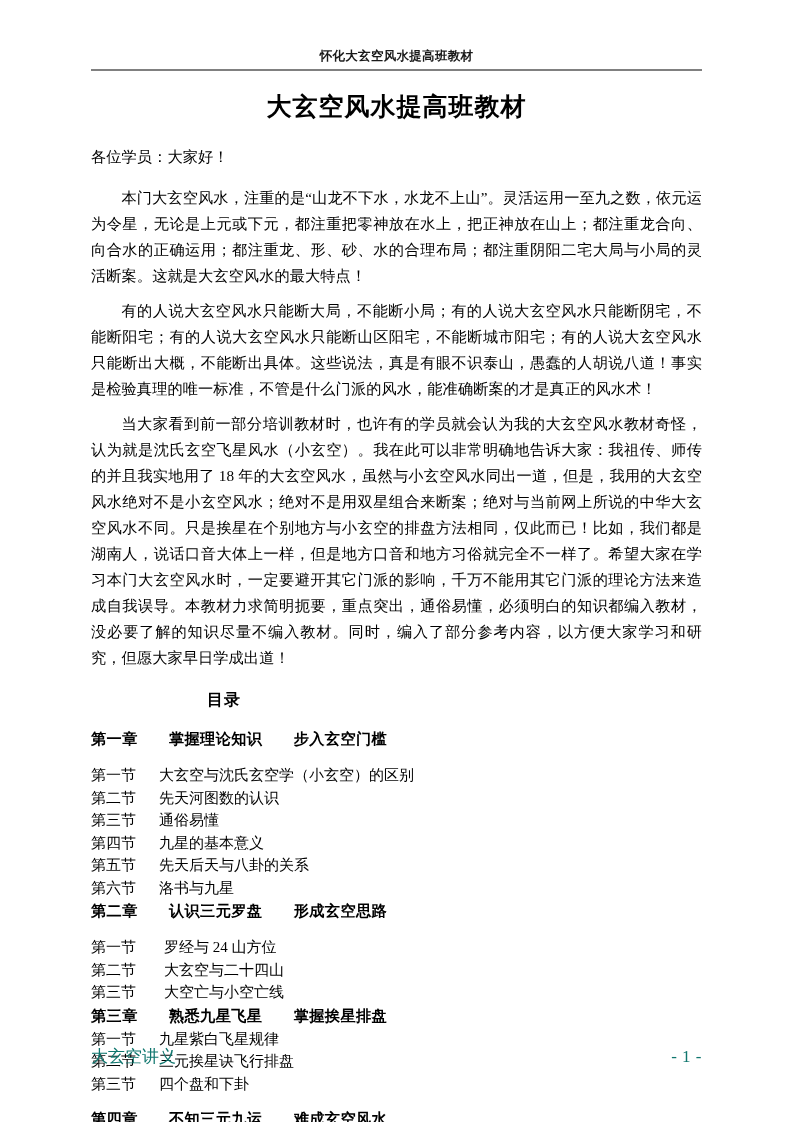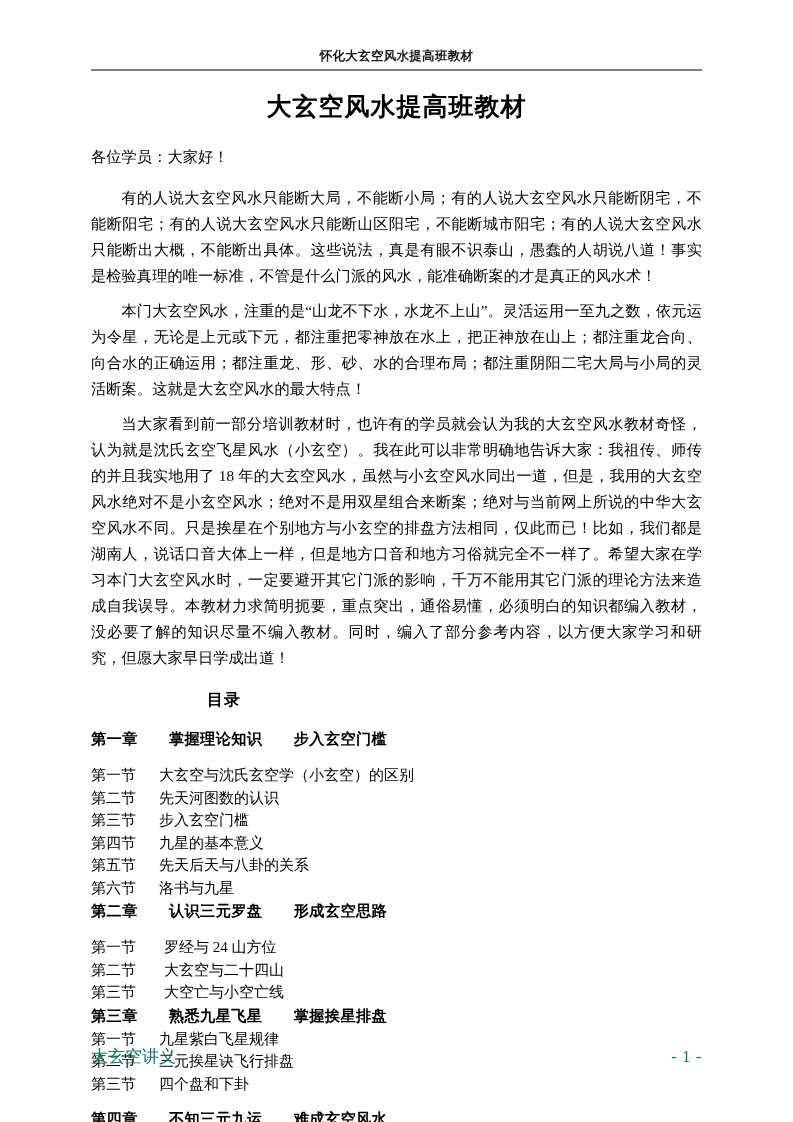--- a/index.html
+++ b/index.html
@@ -152,41 +152,41 @@
   <div class="header">
     <div class="header-text">怀化大玄空风水提高班教材</div>
     <div class="header-rule"></div>
   </div>
 
   <div class="doc-title">大玄空风水提高班教材</div>
 
   <div class="body-area">
 
     <p class="para salutation">各位学员：大家好！</p>
+    <p class="para indent">本门大玄空风水，注重的是“山龙不下水，水龙不上山”。灵活运用一至九之数，依元运为令星，无论是上元或下元，都注重把零神放在水上，把正神放在山上；都注重龙合向、向合水的正确运用；都注重龙、形、砂、水的合理布局；都注重阴阳二宅大局与小局的灵活断案。这就是大玄空风水的最大特点！</p>
     <p class="para indent">有的人说大玄空风水只能断大局，不能断小局；有的人说大玄空风水只能断阴宅，不能断阳宅；有的人说大玄空风水只能断山区阳宅，不能断城市阳宅；有的人说大玄空风水只能断出大概，不能断出具体。这些说法，真是有眼不识泰山，愚蠢的人胡说八道！事实是检验真理的唯一标准，不管是什么门派的风水，能准确断案的才是真正的风水术！</p>
-    <p class="para indent">本门大玄空风水，注重的是“山龙不下水，水龙不上山”。灵活运用一至九之数，依元运为令星，无论是上元或下元，都注重把零神放在水上，把正神放在山上；都注重龙合向、向合水的正确运用；都注重龙、形、砂、水的合理布局；都注重阴阳二宅大局与小局的灵活断案。这就是大玄空风水的最大特点！</p>
     <p class="para indent">当大家看到前一部分培训教材时，也许有的学员就会认为我的大玄空风水教材奇怪，认为就是沈氏玄空飞星风水（小玄空）。我在此可以非常明确地告诉大家：我祖传、师传的并且我实地用了 18 年的大玄空风水，虽然与小玄空风水同出一道，但是，我用的大玄空风水绝对不是小玄空风水；绝对不是用双星组合来断案；绝对与当前网上所说的中华大玄空风水不同。只是挨星在个别地方与小玄空的排盘方法相同，仅此而已！比如，我们都是湖南人，说话口音大体上一样，但是地方口音和地方习俗就完全不一样了。希望大家在学习本门大玄空风水时，一定要避开其它门派的影响，千万不能用其它门派的理论方法来造成自我误导。本教材力求简明扼要，重点突出，通俗易懂，必须明白的知识都编入教材，没必要了解的知识尽量不编入教材。同时，编入了部分参考内容，以方便大家学习和研究，但愿大家早日学成出道！</p>
 
     <div class="toc">
 
       <div class="toc-title">目录</div>
 
       <div class="chapter">第一章　　掌握理论知识　　步入玄空门槛</div>
       <div class="gap-before"></div>
       <div class="section">
         <span class="num">第一节</span>
         <span class="name">大玄空与沈氏玄空学（小玄空）的区别</span>
       </div>
       <div class="section">
         <span class="num">第二节</span>
         <span class="name">先天河图数的认识</span>
       </div>
       <div class="section">
         <span class="num">第三节</span>
-        <span class="name">步入玄空门槛</span>
+        <span class="name">通俗易懂</span>
       </div>
       <div class="section">
         <span class="num">第四节</span>
         <span class="name">九星的基本意义</span>
       </div>
       <div class="section">
         <span class="num">第五节</span>
         <span class="name">先天后天与八卦的关系</span>
       </div>
       <div class="section">

